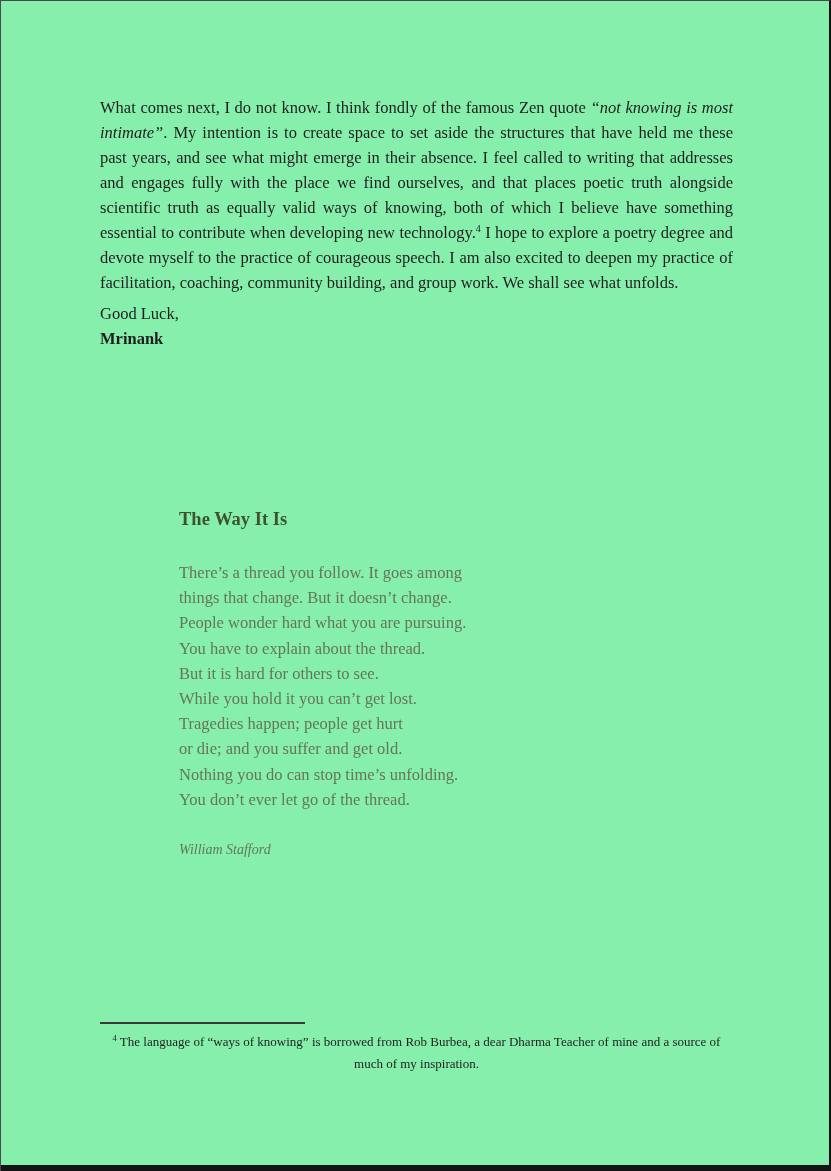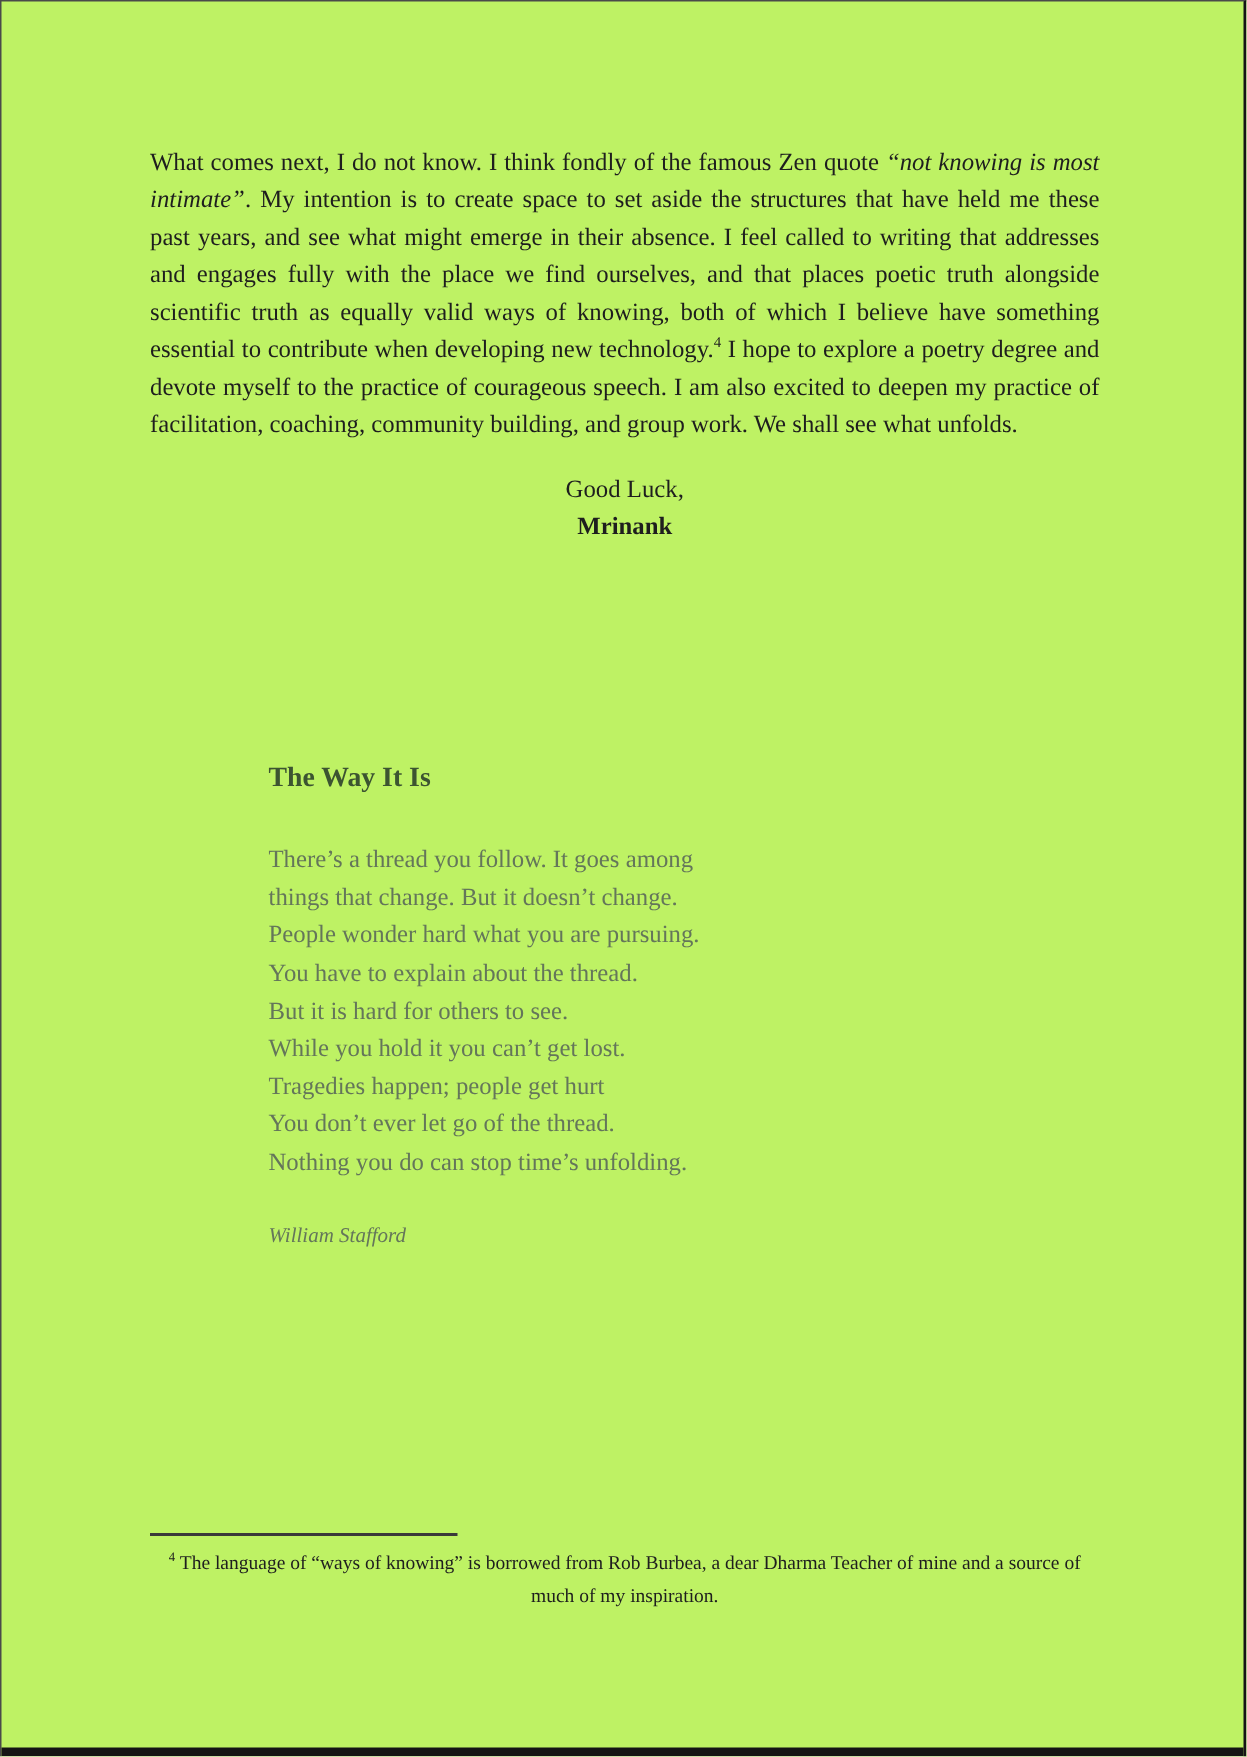--- a/index.html
+++ b/index.html
@@ -5,21 +5,21 @@
   html, body {
     margin: 0;
     padding: 0;
     background: #ffffff;
   }
   .page {
     position: relative;
     width: 831px;
     height: 1171px;
     box-sizing: border-box;
-    background: #bef264;
+    background: #86efac;
     border-top: 1px solid #4a4a4a;
     border-left: 1px solid #4a4a4a;
     border-right: 2px solid #141414;
     overflow: hidden;
     font-family: "Liberation Serif", "DejaVu Serif", serif;
     color: #1e1e1e;
   }
   .main-text {
     position: absolute;
     left: 99px;
@@ -36,22 +36,22 @@
   .para-gap {
     margin-top: 27px !important;
   }
   .italic { font-style: italic; }
   .footref {
     font-size: 10px;
     vertical-align: super;
     line-height: 0;
   }
   .signature {
-    margin-top: 18px;
-    text-align: center;
+    margin-top: 6px;
+    text-align: left;
     font-size: 16.5px;
     line-height: 25px;
   }
   .signature .sig-name {
     font-weight: bold;
   }
   .poem-block {
     position: absolute;
     left: 178px;
     top: 506px;
@@ -123,22 +123,23 @@
 
   <div class="poem-block">
     <div class="poem-title">The Way It Is</div>
     <div class="poem-line">There’s a thread you follow. It goes among</div>
     <div class="poem-line">things that change. But it doesn’t change.</div>
     <div class="poem-line">People wonder hard what you are pursuing.</div>
     <div class="poem-line">You have to explain about the thread.</div>
     <div class="poem-line">But it is hard for others to see.</div>
     <div class="poem-line">While you hold it you can’t get lost.</div>
     <div class="poem-line">Tragedies happen; people get hurt</div>
+    <div class="poem-line">or die; and you suffer and get old.</div>
+    <div class="poem-line">Nothing you do can stop time’s unfolding.</div>
     <div class="poem-line">You don’t ever let go of the thread.</div>
-    <div class="poem-line">Nothing you do can stop time’s unfolding.</div>
     <div class="poem-author">William Stafford</div>
   </div>
 
   <div class="footnote-block">
     <hr class="footnote-rule">
     <div class="footnote-text"><span class="footref">4</span><span> The language of “ways of knowing” is borrowed from Rob Burbea, a dear Dharma Teacher of mine and a source of much of my inspiration.</span></div>
   </div>
 
   <div class="page-bottom-edge"></div>
 

